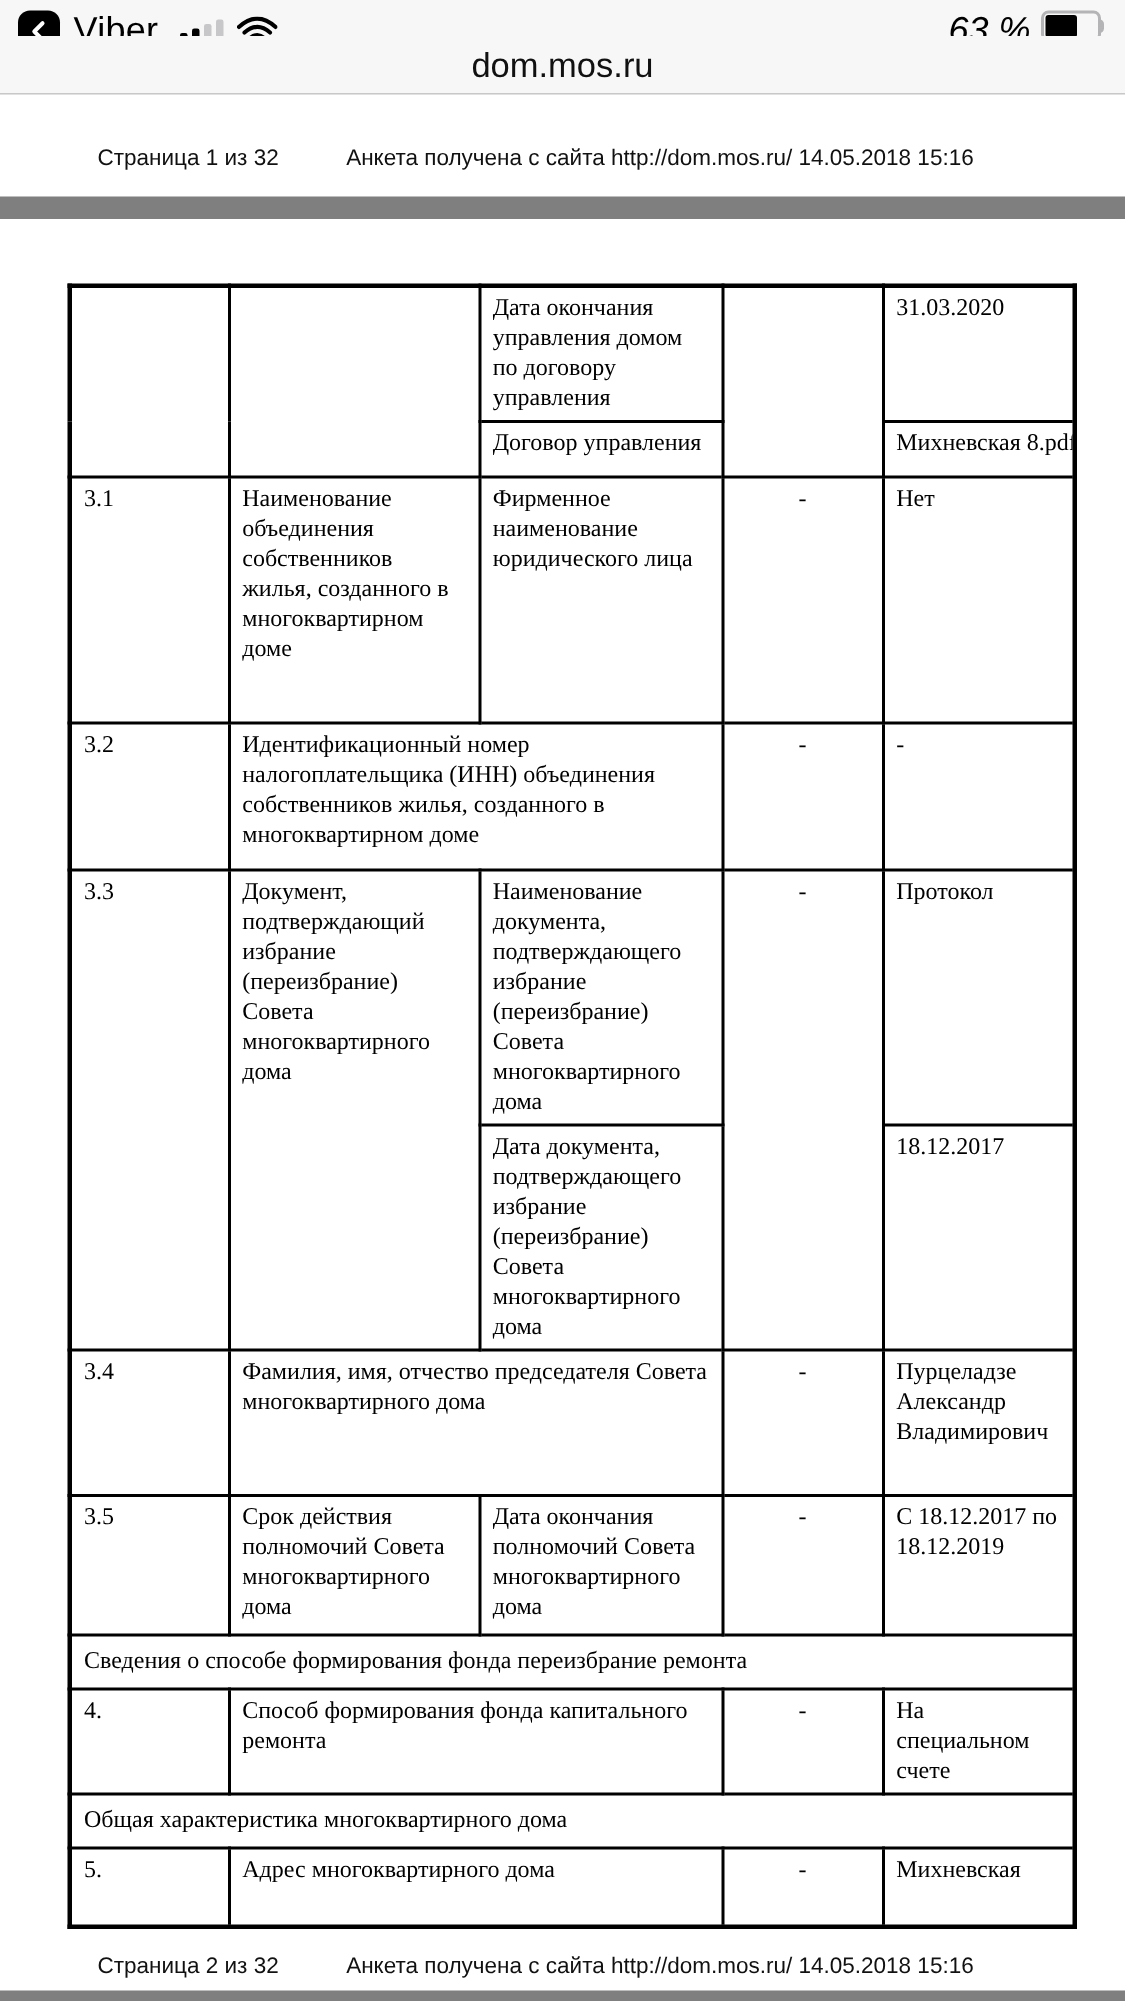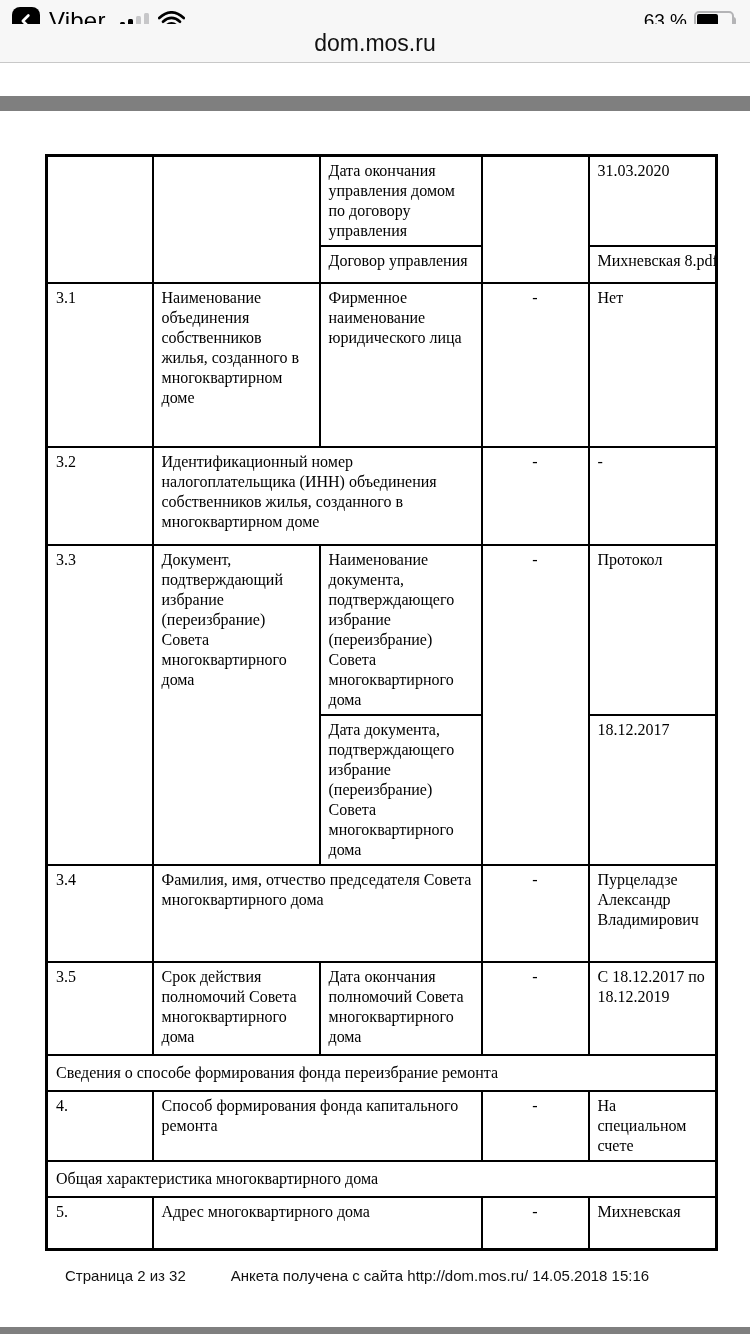--- a/index.html
+++ b/index.html
@@ -15,21 +15,21 @@
   .back-chip { width:28px; height:28px; border-radius:8px; background:#000; border:none;
                display:flex; align-items:center; justify-content:center; padding:0; cursor:pointer; }
   .sb-app { font-size:24px; letter-spacing:.2px; }
   .signal { display:flex; align-items:flex-end; gap:3px; margin-left:5px; height:18px; }
   .signal i { display:block; width:5px; border-radius:1.5px; background:#000; }
   .signal i:nth-child(1){height:8px} .signal i:nth-child(2){height:11px}
   .signal i:nth-child(3){height:14px} .signal i:nth-child(4){height:17px}
   .signal i.dim { background:#c7c7c9; }
   .sb-time { position:absolute; left:50%; transform:translateX(-50%); top:22px;
              font-size:24px; font-weight:600; }
-  .sb-right { display:flex; align-items:flex-end; gap:7px; font-size:19px; }
+  .sb-right { display:flex; align-items:flex-start; gap:7px; font-size:24px;font-style:italic; }
   .battery { position:relative; width:40px; height:21px; margin-right:4px; }
   .battery .shell { position:absolute; left:0; top:0; width:36px; height:17px;
                     border:2px solid #b4b4b6; border-radius:5px; }
   .battery .fill { position:absolute; left:3px; top:3px; width:21px; height:15px;
                    background:#000; border-radius:2px; }
   .battery .nub { position:absolute; left:39px; top:6px; width:3px; height:9px;
                   background:#b4b4b6; border-radius:0 3px 3px 0; }
 
   
   .url-bar { position:absolute; top:24px; left:0; right:0; height:39px; background:#f7f7f7;
@@ -92,20 +92,24 @@
       </span>
     </div>
   </div>
 
   <div class="url-bar">
     <span>dom.mos.ru</span>
   </div>
 
   <div class="content">
 
+    <div class="doc-footer">
+      <span>Страница 1 из 32</span>
+      <span>Анкета получена с сайта http://dom.mos.ru/ 14.05.2018 15:16</span>
+    </div>
 
     <div class="page-sep"></div>
 
     <table class="doc-table t2">
       <colgroup>
           <col style="width:106px">
           <col style="width:167px">
           <col style="width:162px">
           <col style="width:107px">
           <col style="width:128px">

